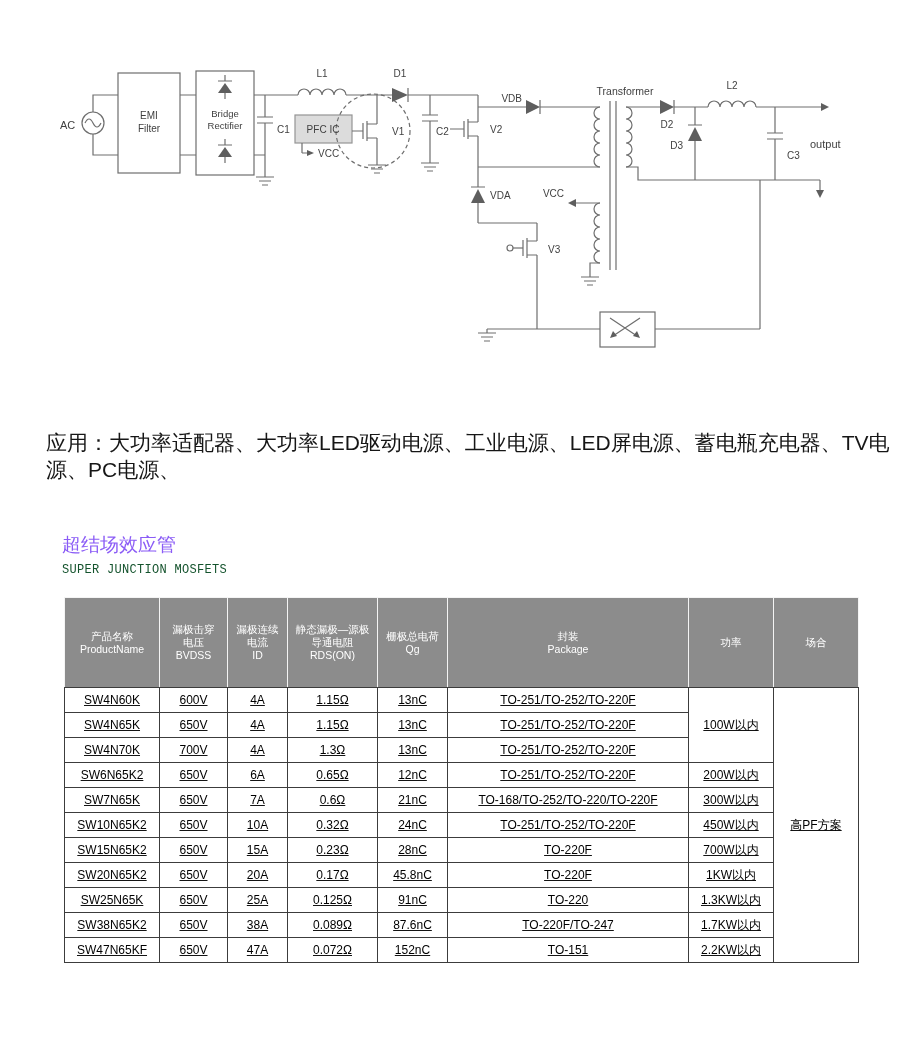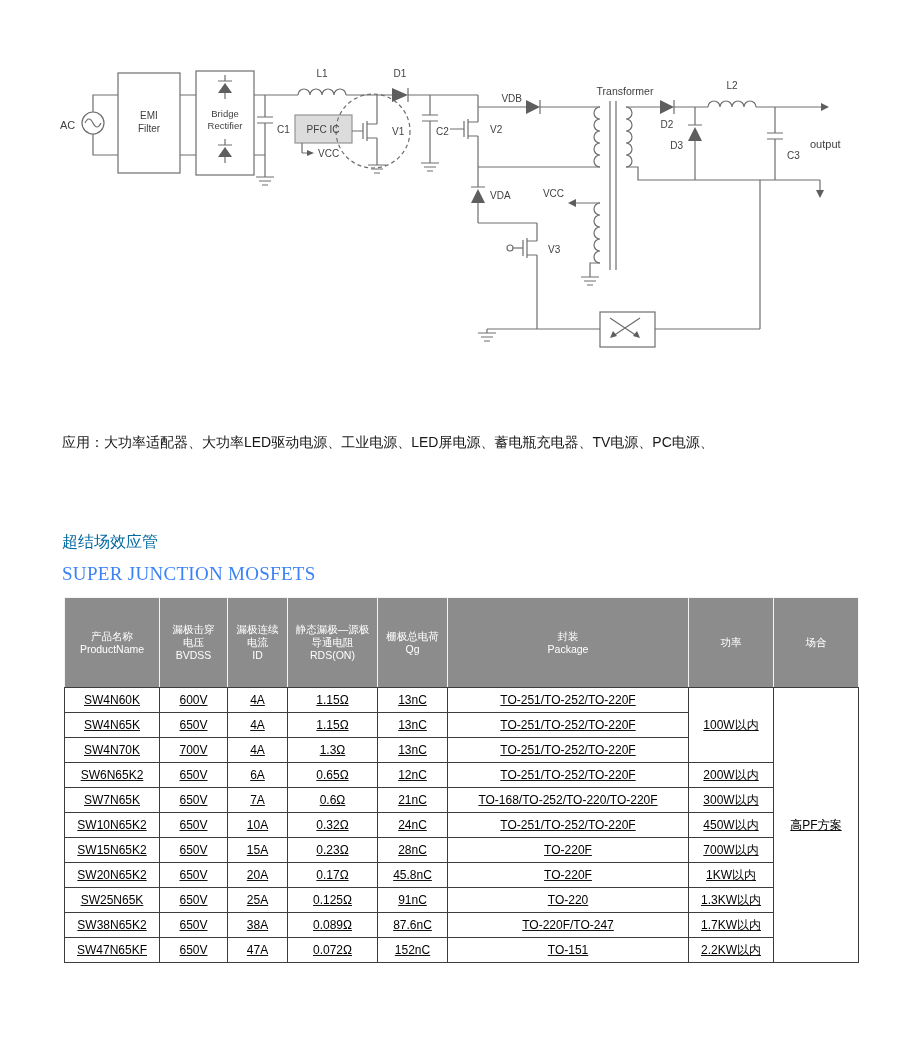--- a/index.html
+++ b/index.html
@@ -2,25 +2,25 @@
 <html><head>
 <meta charset="utf-8">
 <style>
   html,body{margin:0;padding:0;}
   body{
     width:924px;height:1049px;background:#ffffff;position:relative;overflow:hidden;
     font-family:"Liberation Sans",sans-serif;color:#141414;
   }
   .circuit{position:absolute;left:40px;top:45px;}
   .circuit text{font-family:"Liberation Sans",sans-serif;fill:#3f3f3f;}
-  .app{position:absolute;left:62px;top:429px;font-size:14px;line-height:27px;color:#161616;}
+  .app{position:absolute;left:46px;top:429px;font-size:21px;line-height:27px;color:#161616;}
   .app .line2{padding-left:44px;}
-  .cn-title{position:absolute;left:62px;top:532px;font-size:16px;color:#0369a1;}
-  .en-title{position:absolute;left:62px;top:563px;font-size:19px;color:#3b82f6;
-    font-family:Liberation Serif, serif;letter-spacing:.3px;}
+  .cn-title{position:absolute;left:62px;top:532px;font-size:19px;color:#8b5cf6;}
+  .en-title{position:absolute;left:62px;top:563px;font-size:12px;color:#14532d;
+    font-family:Liberation Mono, monospace;letter-spacing:.3px;}
   table.spec{position:absolute;left:64px;top:597px;width:794px;border-collapse:collapse;
     table-layout:fixed;border:1.5px solid #3c3c3c;}
   .spec th{background:#8c8c8c;color:#ffffff;font-weight:400;font-size:10.5px;line-height:13px;
     border:1px solid #f4f4f4;border-bottom:1.5px solid #3c3c3c;white-space:pre-line;
     vertical-align:middle;text-align:center;padding:2px;}
   .spec thead tr{height:90px;}
   .spec td{border:1px solid #3c3c3c;font-size:12px;color:#000;text-align:center;
     vertical-align:middle;padding:0 2px;}
   .spec tbody tr{height:25px;text-decoration:underline;}
 </style>

